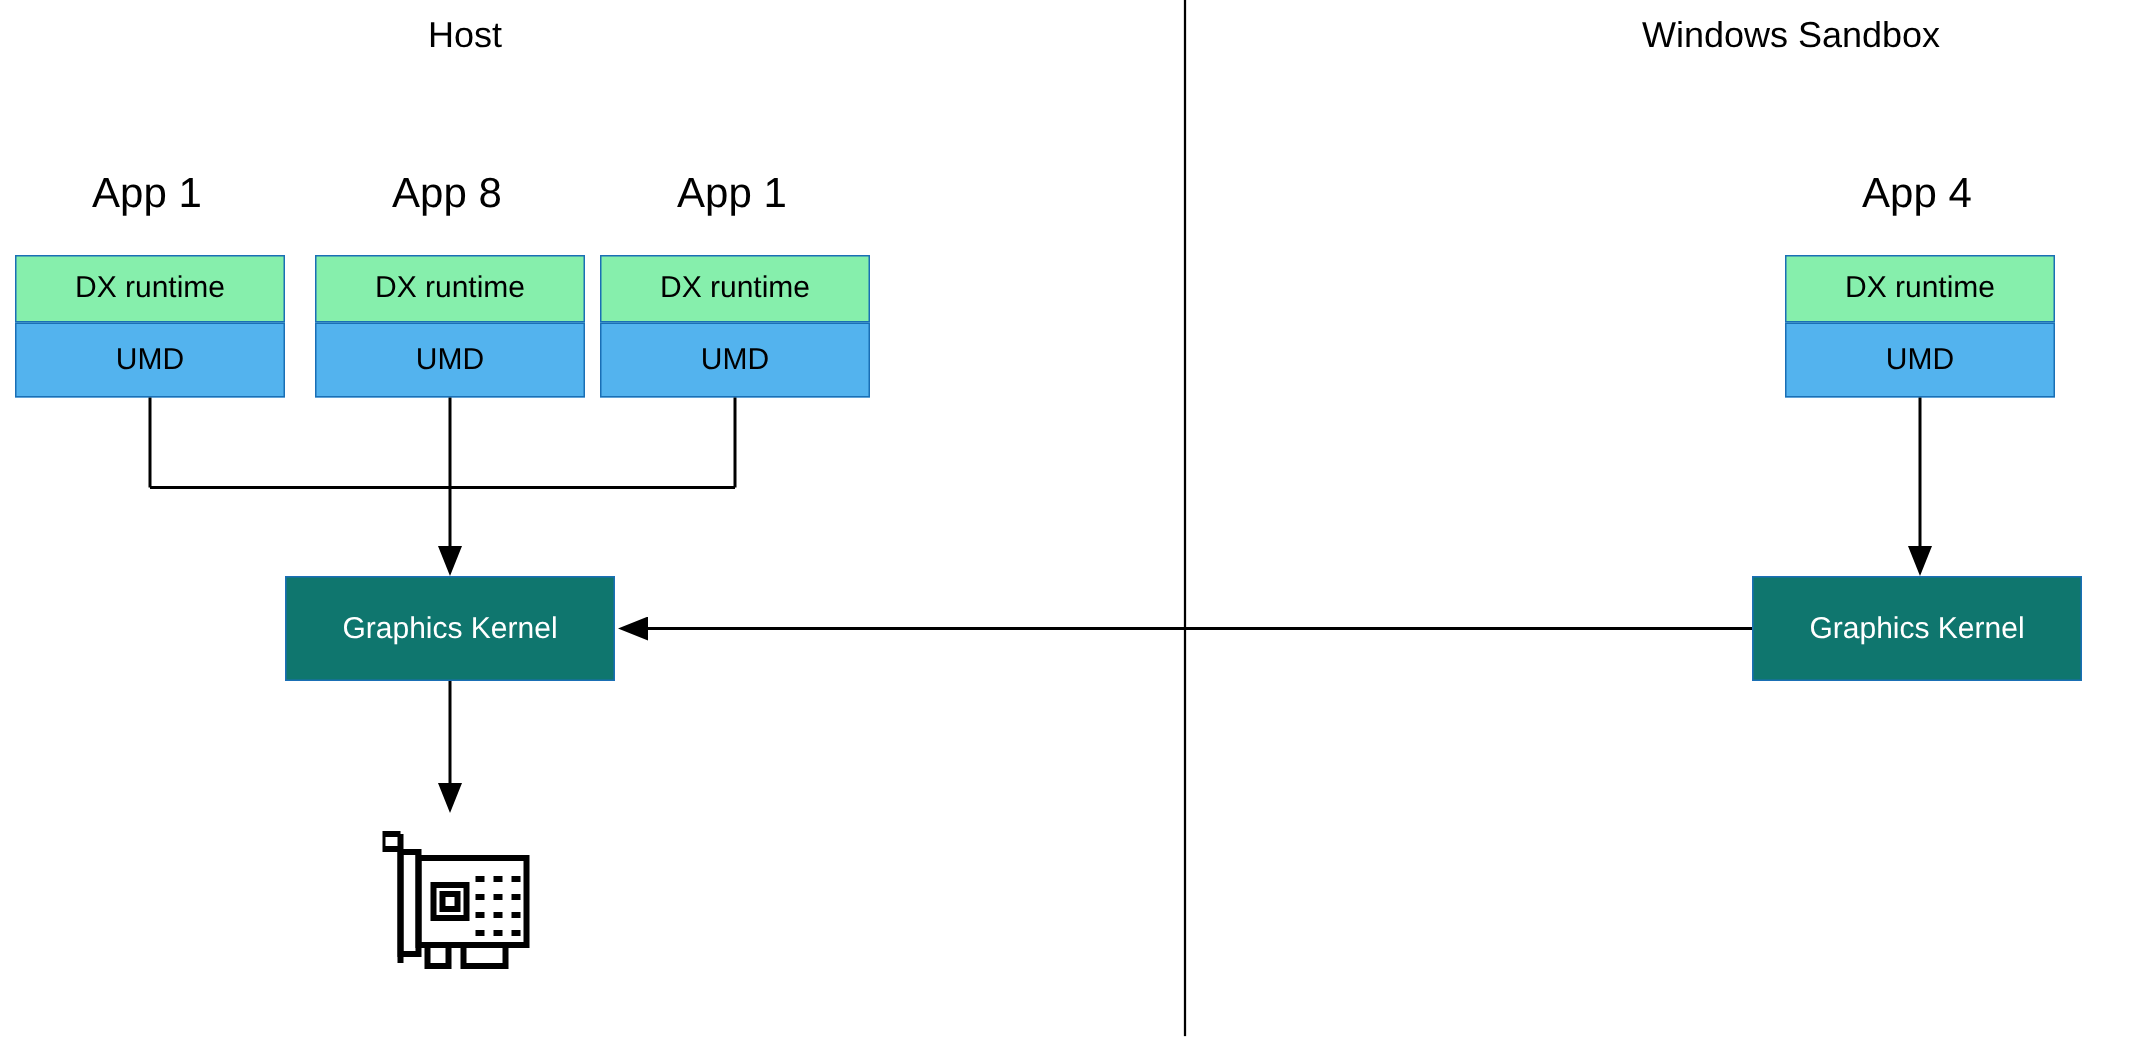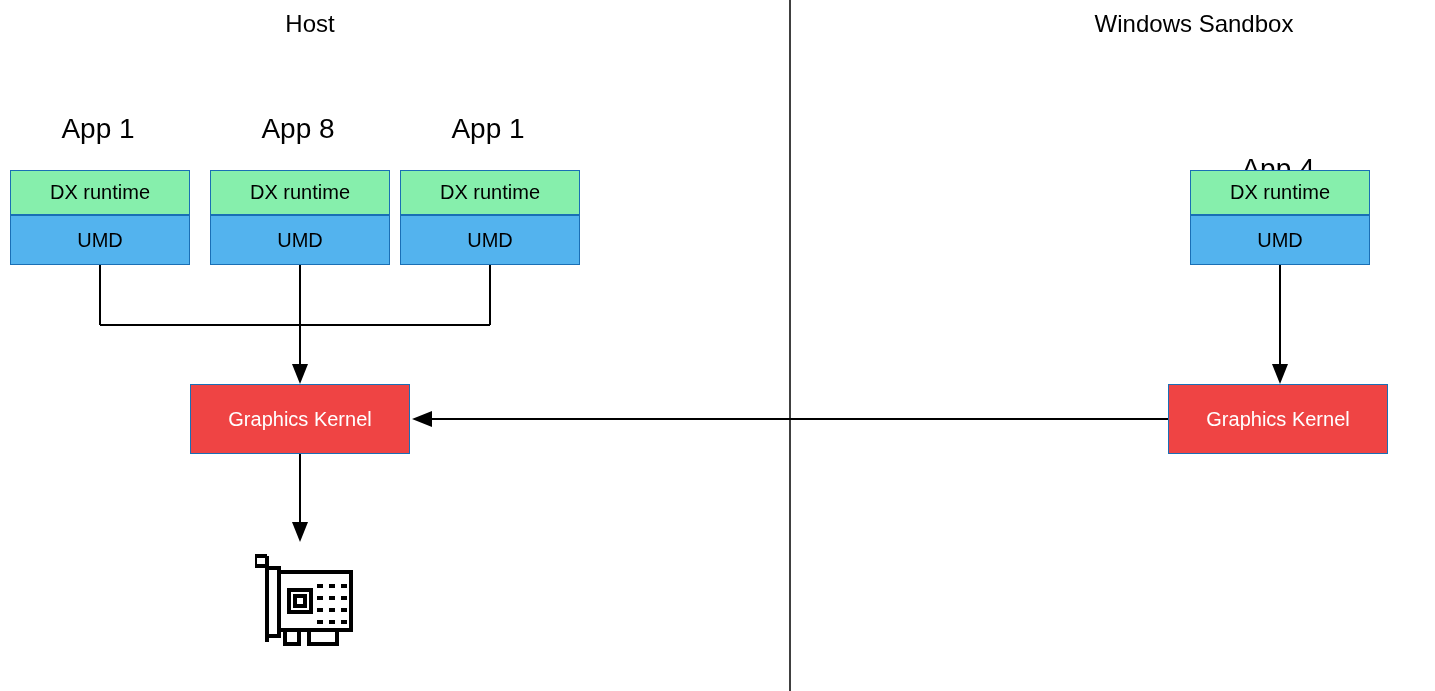--- a/index.html
+++ b/index.html
@@ -40,21 +40,21 @@
     width: 180px;
   }
   .umd-box {
     background: #53b3ee;
     color: #000;
     font-size: 20px;
     height: 50px;
     width: 180px;
   }
   .kernel-box {
-    background: #ef4444;
+    background: #0f766e;
     color: #fff;
     font-size: 20px;
     height: 70px;
     width: 220px;
   }
   svg.lines {
     position: absolute;
     left: 0;
     top: 0;
     width: 1435px;
@@ -67,21 +67,21 @@
 </style>
 </head>
 <body>
 
 <div class="heading" style="left:250px; top:10px; width:120px;">Host</div>
 <div class="heading" style="left:1044px; top:10px; width:300px;text-align:center;">Windows Sandbox</div>
 
 <div class="app-label" style="left:48px; top:113px; width:100px;">App 1</div>
 <div class="app-label" style="left:248px; top:113px; width:100px;">App 8</div>
 <div class="app-label" style="left:438px; top:113px; width:100px;">App 1</div>
-<div class="app-label" style="left:1228px; top:113px; width:100px;margin-top:40px;">App 4</div>
+<div class="app-label" style="left:1228px; top:113px; width:100px;">App 4</div>
 
 <div class="box dx-box" style="left:10px; top:170px;">DX runtime</div>
 <div class="box umd-box" style="left:10px; top:215px;">UMD</div>
 
 <div class="box dx-box" style="left:210px; top:170px;">DX runtime</div>
 <div class="box umd-box" style="left:210px; top:215px;">UMD</div>
 
 <div class="box dx-box" style="left:400px; top:170px;">DX runtime</div>
 <div class="box umd-box" style="left:400px; top:215px;">UMD</div>
 

